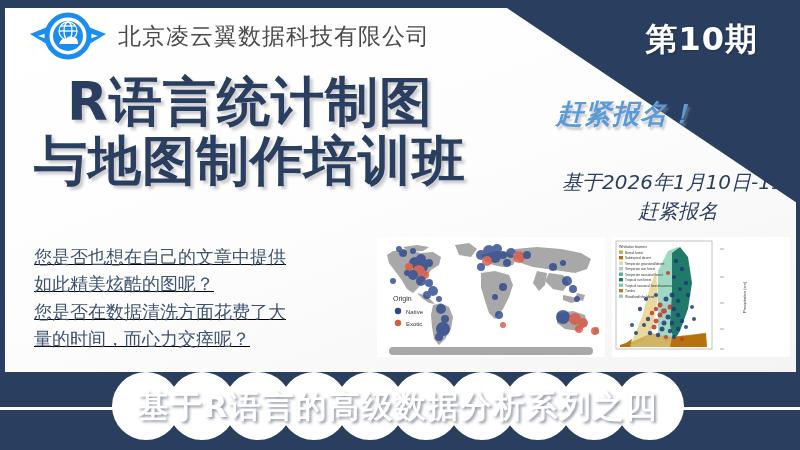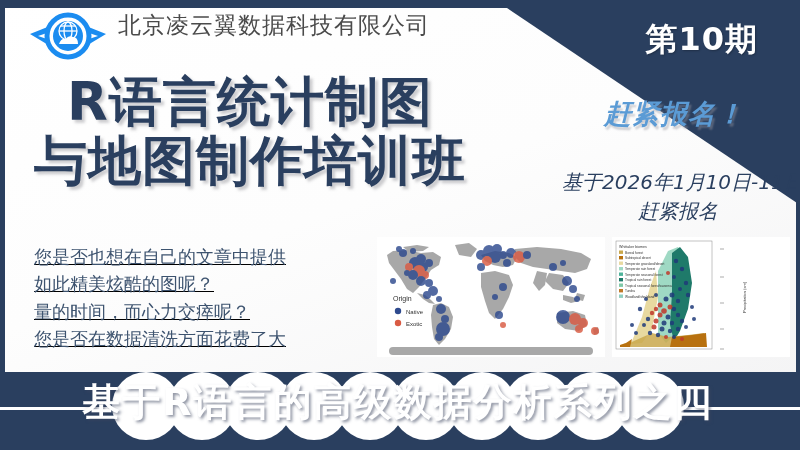--- a/index.html
+++ b/index.html
@@ -26,21 +26,21 @@
     position:absolute;right:0;top:0;width:4px;height:450px;
     background:#2a3f5f;z-index:6;
   }
   
   .diag{
     position:absolute;right:0;top:0;width:330px;height:205px;z-index:2;
   }
   .diag svg{display:block;}
   
   .header{
-    position:absolute;left:28px;top:10px;display:flex;gap:10px;z-index:5;
+    position:absolute;left:28px;top:10px;display:flex;align-items:center;gap:10px;z-index:5;
   }
   .logo{width:80px;height:52px;position:relative;}
   .logo svg{display:block;}
   .company{
     font-size:23px;color:#4a4a4a;letter-spacing:1px;white-space:nowrap;
     font-family:"DejaVu Sans","Liberation Sans",sans-serif;
   }
   
   .issue{
     position:absolute;right:42px;top:18px;z-index:5;
@@ -59,21 +59,20 @@
     font-family:"DejaVu Sans","Liberation Sans",sans-serif;
     text-align:center;
   }
   
   .cta{
     position:absolute;left:556px;top:96px;z-index:5;
     font-size:27px;font-weight:bold;font-style:italic;
     color:#5b9bd5;letter-spacing:1px;white-space:nowrap;
     text-shadow:2px 3px 2px rgba(150,150,160,.45);
     font-family:"DejaVu Sans","Liberation Sans",sans-serif;
-    margin-left:48px;
   }
   
   .dates{
     position:absolute;left:562px;top:168px;z-index:5;text-align:center;width:232px;
   }
   .dates div{
     font-size:20px;color:#2a3f5f;line-height:1.45;white-space:nowrap;
     font-family:"DejaVu Sans","Liberation Sans",sans-serif;
     font-style:italic;
   }
@@ -102,21 +101,21 @@
   }
   .bottom-rule{
     position:absolute;left:0;bottom:40px;width:800px;height:3px;
     background:#ffffff;z-index:6;
   }
   .scallops{
     position:absolute;left:0;bottom:6px;width:800px;height:72px;z-index:7;
   }
   .bottom-text{
     position:absolute;left:0;bottom:22px;width:796px;text-align:center;z-index:8;
-    font-size:38px;font-weight:bold;color:#ffffff;letter-spacing:2px;
+    font-size:31px;font-weight:bold;color:#ffffff;letter-spacing:2px;
     text-shadow:2px 2px 3px rgba(60,70,95,.55);
     font-family:"DejaVu Sans","Liberation Sans",sans-serif;
   }
 </style>
 </head>
 <body>
 
 <div class="poster">
 
   <div class="top-strip"></div>
@@ -160,22 +159,22 @@
   <div class="cta">赶紧报名！</div>
 
   <div class="dates">
     <div>基于2026年1月10日-11日</div>
     <div>赶紧报名</div>
   </div>
 
   <div class="body-copy">
     <div>您是否也想在自己的文章中提供</div>
     <div>如此精美炫酷的图呢？</div>
+    <div>您是否在数据清洗方面花费了大</div>
     <div>量的时间，而心力交瘁呢？</div>
-    <div>您是否在数据清洗方面花费了大</div>
   </div>
 
   <div class="fig-map">
     <svg width="228" height="120" viewBox="0 0 228 120">
       <rect x="0" y="0" width="228" height="120" fill="#ffffff"></rect>
       <g fill="#a8a8a8">
 
         <path d="M10 18 L16 14 L30 13 L44 16 L56 15 L64 20 L62 28 L54 33 L48 42 L42 50 L36 56 L30 52 L24 42 L18 34 L12 26 Z"></path>
         <path d="M26 10 L40 8 L52 10 L46 14 L32 15 Z"></path>
 

